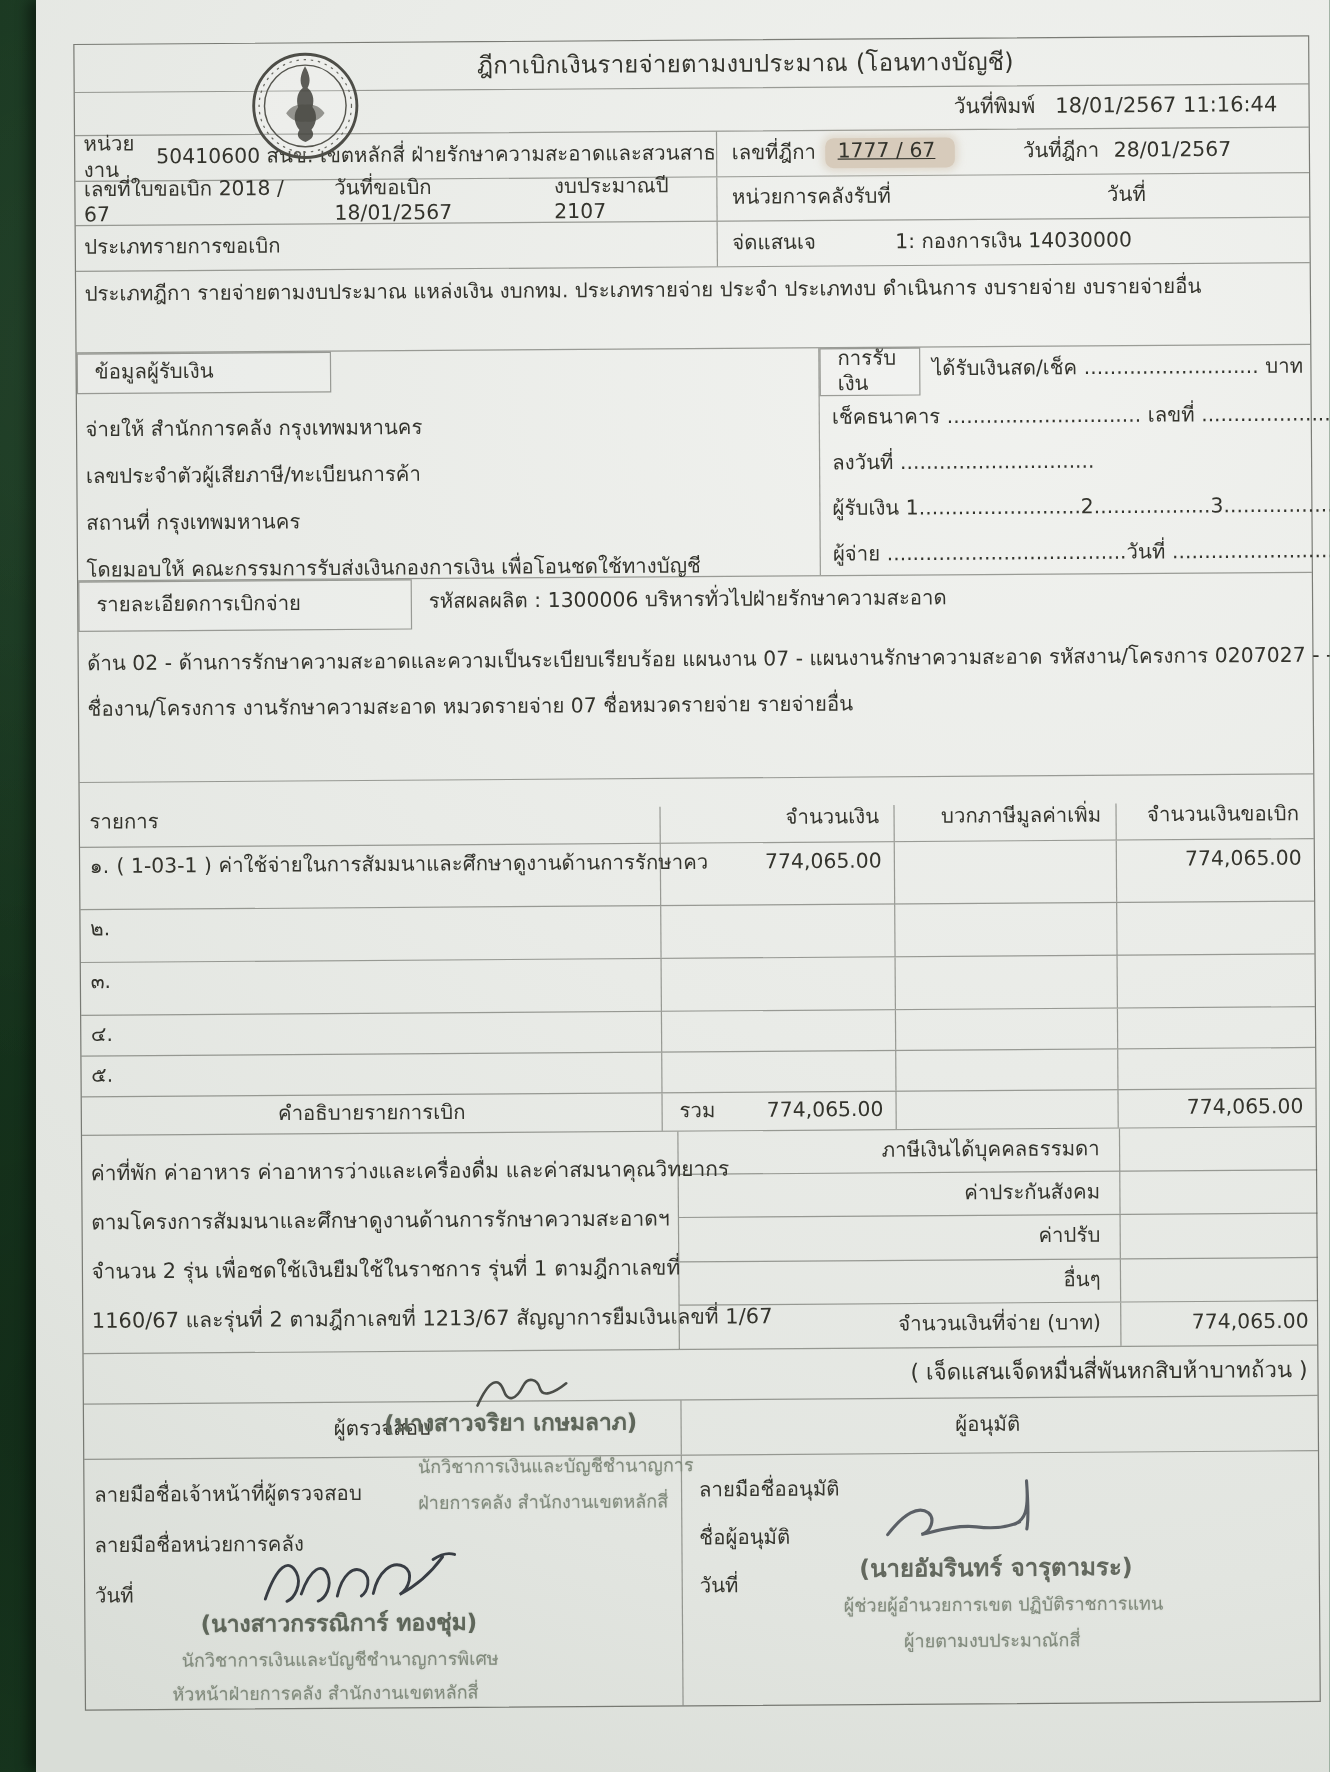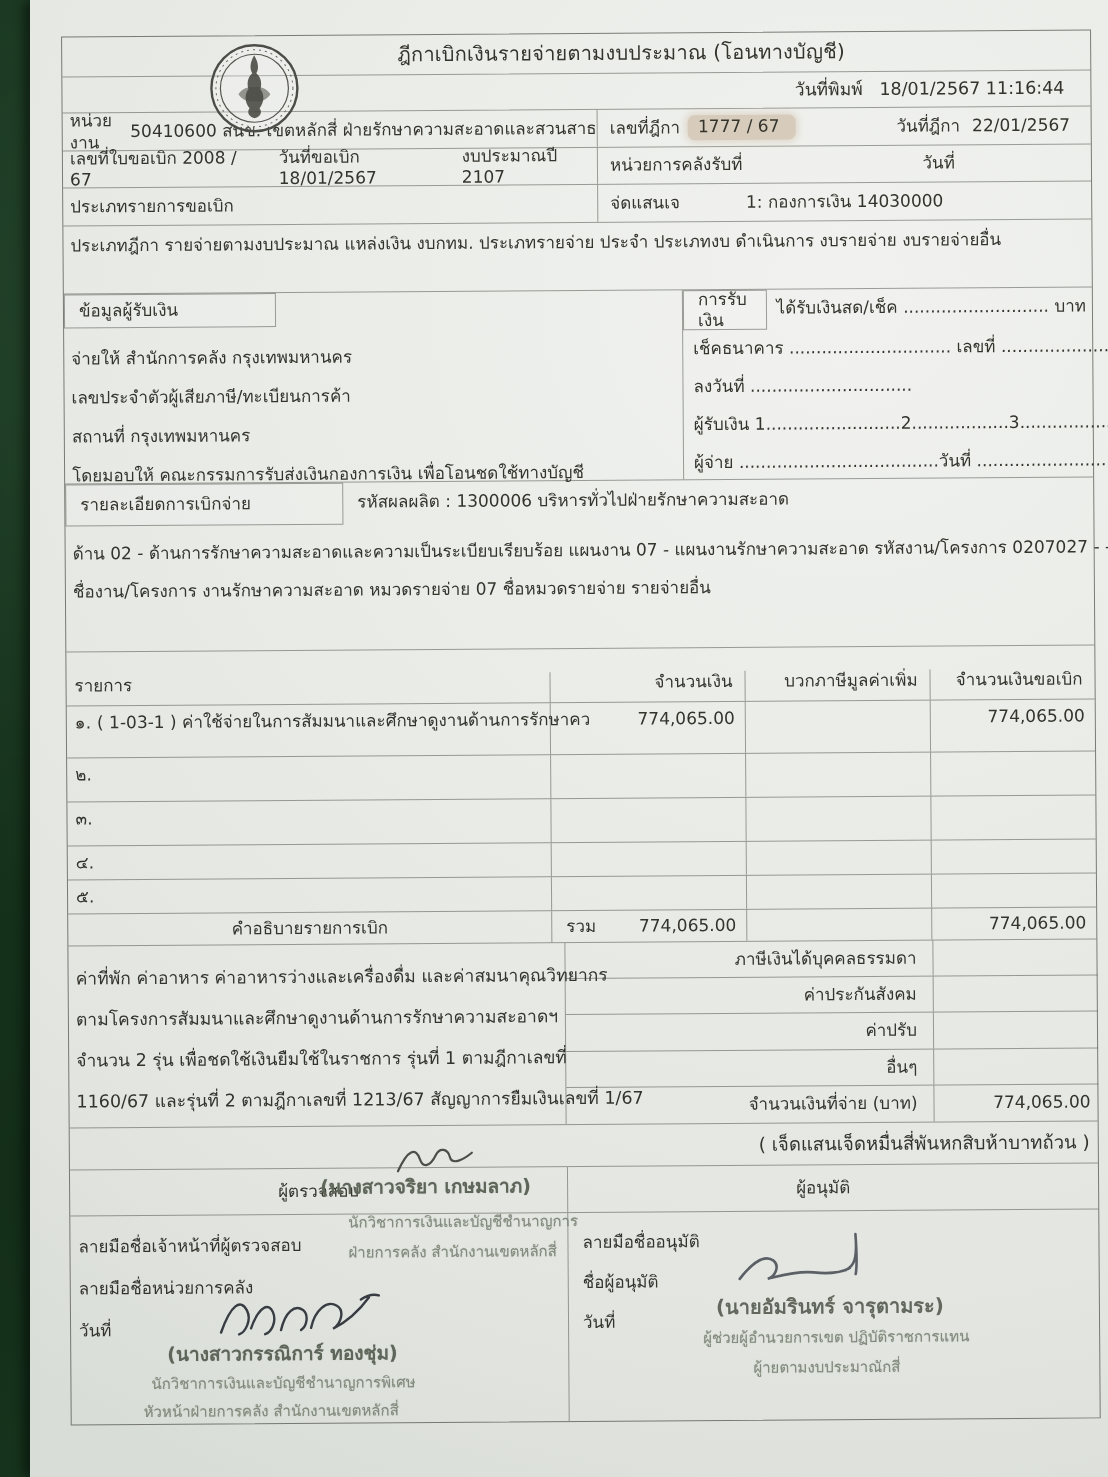--- a/index.html
+++ b/index.html
@@ -148,29 +148,29 @@
       </div>
     </div>
 
     <div class="row r-agency">
       <div class="cellL c-l">
         <span>หน่วยงาน</span>
         <span class="nowrap">50410600   สนข. เขตหลักสี่ ฝ่ายรักษาความสะอาดและสวนสาธ</span>
       </div>
       <div class="cellR c-r">
         <span>เลขที่ฎีกา</span>
-        <span class="hl" style="margin-left:8px;">1777 / 67</span>
-        <span style="margin-left:101px;text-align:center;">วันที่ฎีกา</span>
-        <span style="margin-left:12px;">22/01/2567</span>
+        <span class="hl" style="margin-left:8px;text-decoration:underline;">1777 / 67</span>
+        <span style="margin-left:57px;text-align:center;">วันที่ฎีกา</span>
+        <span style="margin-left:12px;">28/01/2567</span>
       </div>
     </div>
 
     <div class="row r-request">
       <div class="cellL c-l">
-        <span>เลขที่ใบขอเบิก 2008 / 67</span>
+        <span>เลขที่ใบขอเบิก 2018 / 67</span>
         <span style="margin-left:17px;">วันที่ขอเบิก 18/01/2567</span>
         <span>งบประมาณปี 2107</span>
       </div>
       <div class="cellR c-r">
         <span>หน่วยการคลังรับที่</span>
         <span style="margin-left:180px;">วันที่</span>
       </div>
     </div>
 
     <div class="row r-type">

